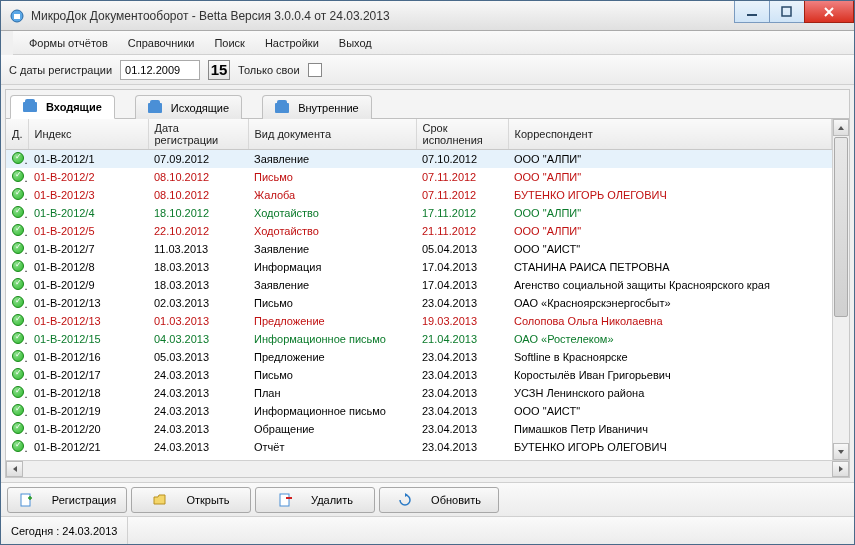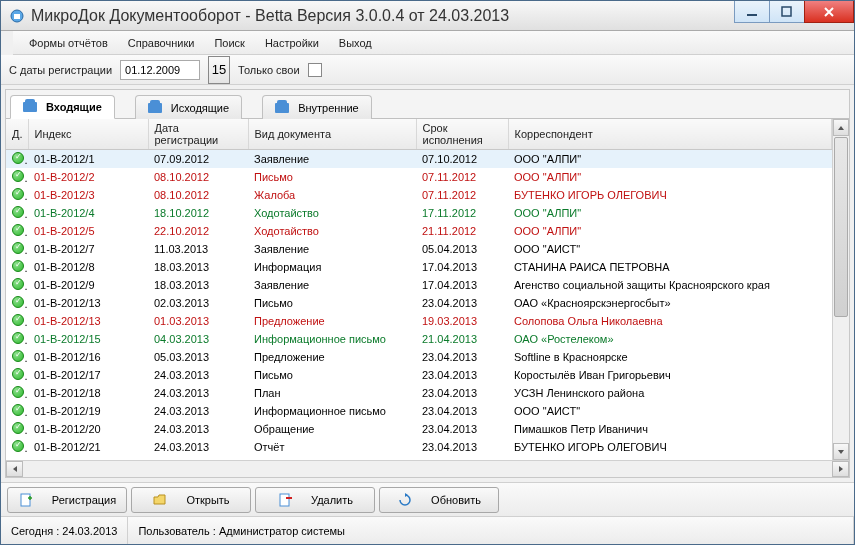--- a/index.html
+++ b/index.html
@@ -2,34 +2,34 @@
 <html><head>
 <meta charset="utf-8">
 <style>
 * { box-sizing: border-box; margin: 0; padding: 0; }
 body { font-family: Tahoma, Arial, sans-serif; font-size: 11px; background: #fff; width: 855px; height: 545px; overflow: hidden; }
 
 .window { width: 855px; height: 545px; border: 1px solid #4a6a8a; background: #f0f0f0; display: flex; flex-direction: column; }
 
 .titlebar { height: 30px; background: linear-gradient(#f8f8f8, #e0e0e0); display: flex; align-items: center; padding: 0 0 0 8px; border-bottom: 1px solid #aaa; }
 .titlebar .icon { width: 16px; height: 16px; margin-right: 6px; display: inline-flex; align-items: center; justify-content: center; }
-.titlebar .title { flex: 1; color: #333; font-size: 16px; }
+.titlebar .title { flex: 1; color: #333; font-size: 12px; }
 .winbtns { display: flex; height: 100%; }
 .winbtn { width: 36px; height: 22px; margin-top: 0; border: 1px solid #7a9abf; border-top: none; background: linear-gradient(#eaf3fb, #cfe4f7); display: flex; align-items: center; justify-content: center; margin-left: -1px; cursor: pointer; }
 .winbtn.close { background: linear-gradient(#f08080, #d93020); border-color: #a02010; width: 50px; border-top-right-radius: 0; }
 .winbtn.max { background: linear-gradient(#eaf3fb, #cfe4f7); }
 .winbtn svg { display: block; }
 
 .menubar { height: 24px; background: linear-gradient(#fafafa, #ececec); display: flex; align-items: center; padding: 0 6px; border-bottom: 1px solid #d0d0d0; margin-left: 12px; }
 .menuitem { padding: 3px 10px; color: #222; cursor: pointer; }
 
 .toolbar { height: 30px; background: linear-gradient(#fafafa, #ececec); display: flex; align-items: center; padding: 0 8px; gap: 8px; border-bottom: 1px solid #d0d0d0; }
 .toolbar label { color: #222; }
 .dateinput { width: 80px; height: 20px; border: 1px solid #aaa; background: #fff; padding: 0 4px; font-size: 11px; font-family: inherit; }
-.calbtn { width: 22px; height: 28px; border: 1px solid #888; background: linear-gradient(#fafafa,#e4e4e4); display: flex; align-items: center; justify-content: center; cursor: pointer; font-size: 13px; font-weight: normal; }
+.calbtn { width: 22px; height: 20px; border: 1px solid #888; background: linear-gradient(#fafafa,#e4e4e4); display: flex; align-items: center; justify-content: center; cursor: pointer; font-size: 15px; font-weight: bold; }
 .chkbox { width: 14px; height: 14px; border: 1px solid #888; background: #fff; display: inline-block; vertical-align: middle; }
 
 .content { flex: 1; background: #fff; margin: 4px; border: 1px solid #c8c8c8; display: flex; flex-direction: column; overflow: hidden; }
 
 .tabs { display: flex; background: #f4f4f4; padding: 4px 4px 0 4px; border-bottom: 1px solid #c0c0c0; }
 .tab { padding: 5px 12px; border: 1px solid #c0c0c0; border-bottom: none; margin-right: 20px; background: linear-gradient(#f8f8f8,#e8e8e8); border-radius: 4px 4px 0 0; display: flex; align-items: center; gap: 9px; cursor: pointer; position: relative; top: 1px; }
 .tab.active { background: #fff; font-weight: bold; border-bottom: 1px solid #fff; }
 .tab .tabicon { width: 14px; height: 10px; background: #4a8fd6; border-radius: 1px; position: relative; }
 .tab .tabicon::before { content: ''; position: absolute; top: -3px; left: 2px; width: 10px; height: 3px; background: #4a8fd6; border-radius: 2px 2px 0 0; }
 
@@ -361,16 +361,15 @@
             <path d="M8 3 A5 5 0 1 1 3 8" fill="none" stroke="#2a7ac6" stroke-width="1.5"></path>
             <path d="M8 1 L8 5 L11 3 Z" fill="#2a7ac6"></path>
           </svg>
         </span>
       <span>Обновить</span>
     </div>
   </div>
 
   <div class="statusbar">
     <div class="cell">Сегодня : 24.03.2013</div>
-    <div class="cell" style="flex:1">Пользователь : Администратор системы</div>
   </div>
 
 </div>
 
 </body></html>

